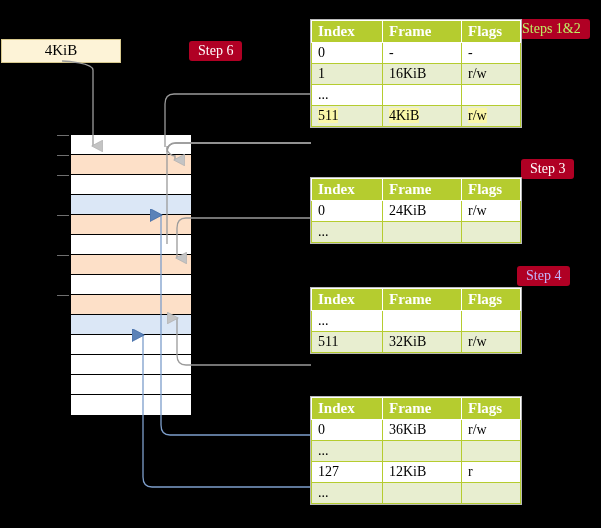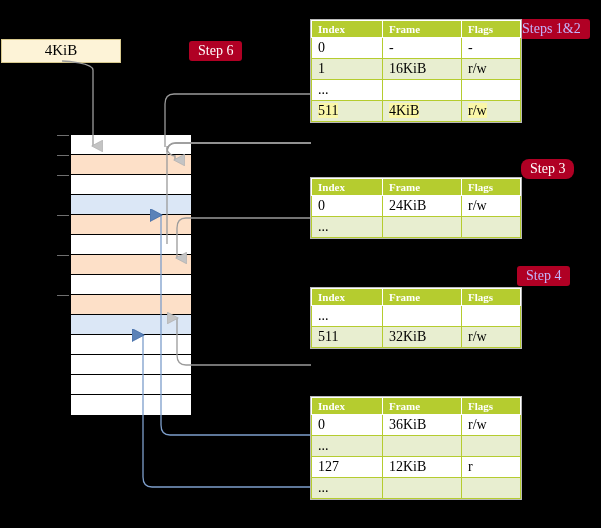--- a/index.html
+++ b/index.html
@@ -23,21 +23,21 @@
   .memrow{position:absolute;left:0;width:120px;height:20px;
           box-sizing:border-box;border-bottom:1px solid #000;}
   .memrow.last{border-bottom:none;}
   .tick{position:absolute;width:12px;height:0;border-top:1px solid #6f6f6f;}
 
   
   .ptable{position:absolute;border-collapse:collapse;
           background:#ffffff;font-size:14px;color:#000;
           box-shadow:0 0 0 1px #b9b9b9;}
   .ptable th{background:#b5cc2f;color:#ffffff;font-weight:bold;
-             text-align:left;padding:2px 6px;font-size:11px;
+             text-align:left;padding:2px 6px;font-size:15px;
              border:1px solid #ffffff;}
   .ptable td{padding:2px 6px;border:1px solid #b5cc2f;height:20px;
              box-sizing:border-box;white-space:nowrap;}
   .ptable tr.alt td{background:#e8eed0;}
   .ptable tr.plain td{background:#ffffff;}
   .hl{background:#faf7a8;}
   .c-index{width:58px;}
   .c-frame{width:66px;}
   .c-flags{width:46px;}
 
@@ -114,22 +114,22 @@
       <path d="M311,435 L170,435 C164,435 161,431 161,425 L161,215" fill="none" stroke="#7d9ecb" stroke-width="1.3" marker-end="url(#blue-arrow)"></path>
     </g>
 
     <g>
       <path d="M311,487 L152,487 C146,487 143,483 143,477 L143,335" fill="none" stroke="#7d9ecb" stroke-width="1.3" marker-end="url(#blue-arrow)"></path>
     </g>
   </svg>
 
   <div id="badges">
       <div class="badge" style="left: 189px; top: 41px; background: rgb(176, 0, 36); color: rgb(255, 255, 255);">Step 6</div>
-      <div class="badge" style="left: 513px; top: 19px; background: rgb(176, 0, 36); color: #c4b5fd;">Steps 1&amp;2</div>
-      <div class="badge" style="left: 521px; top: 159px; background: rgb(176, 0, 36); color: rgb(255, 255, 255); border-radius: 8px;">Step 3</div>
+      <div class="badge" style="left: 513px; top: 19px; background: rgb(176, 0, 36); color: #bef264;">Steps 1&amp;2</div>
+      <div class="badge" style="left: 521px; top: 159px; background: rgb(176, 0, 36); color: rgb(255, 255, 255);">Step 3</div>
       <div class="badge" style="left: 517px; top: 266px; background: rgb(176, 0, 36); color: #c4b5fd;">Step 4</div>
     </div>
   <div id="tables">
       <table class="ptable" style="left: 311px; top: 20px;">
         <thead>
           <tr>
             <th class="c-index">Index</th>
             <th class="c-frame">Frame</th>
             <th class="c-flags">Flags</th>
           </tr>

